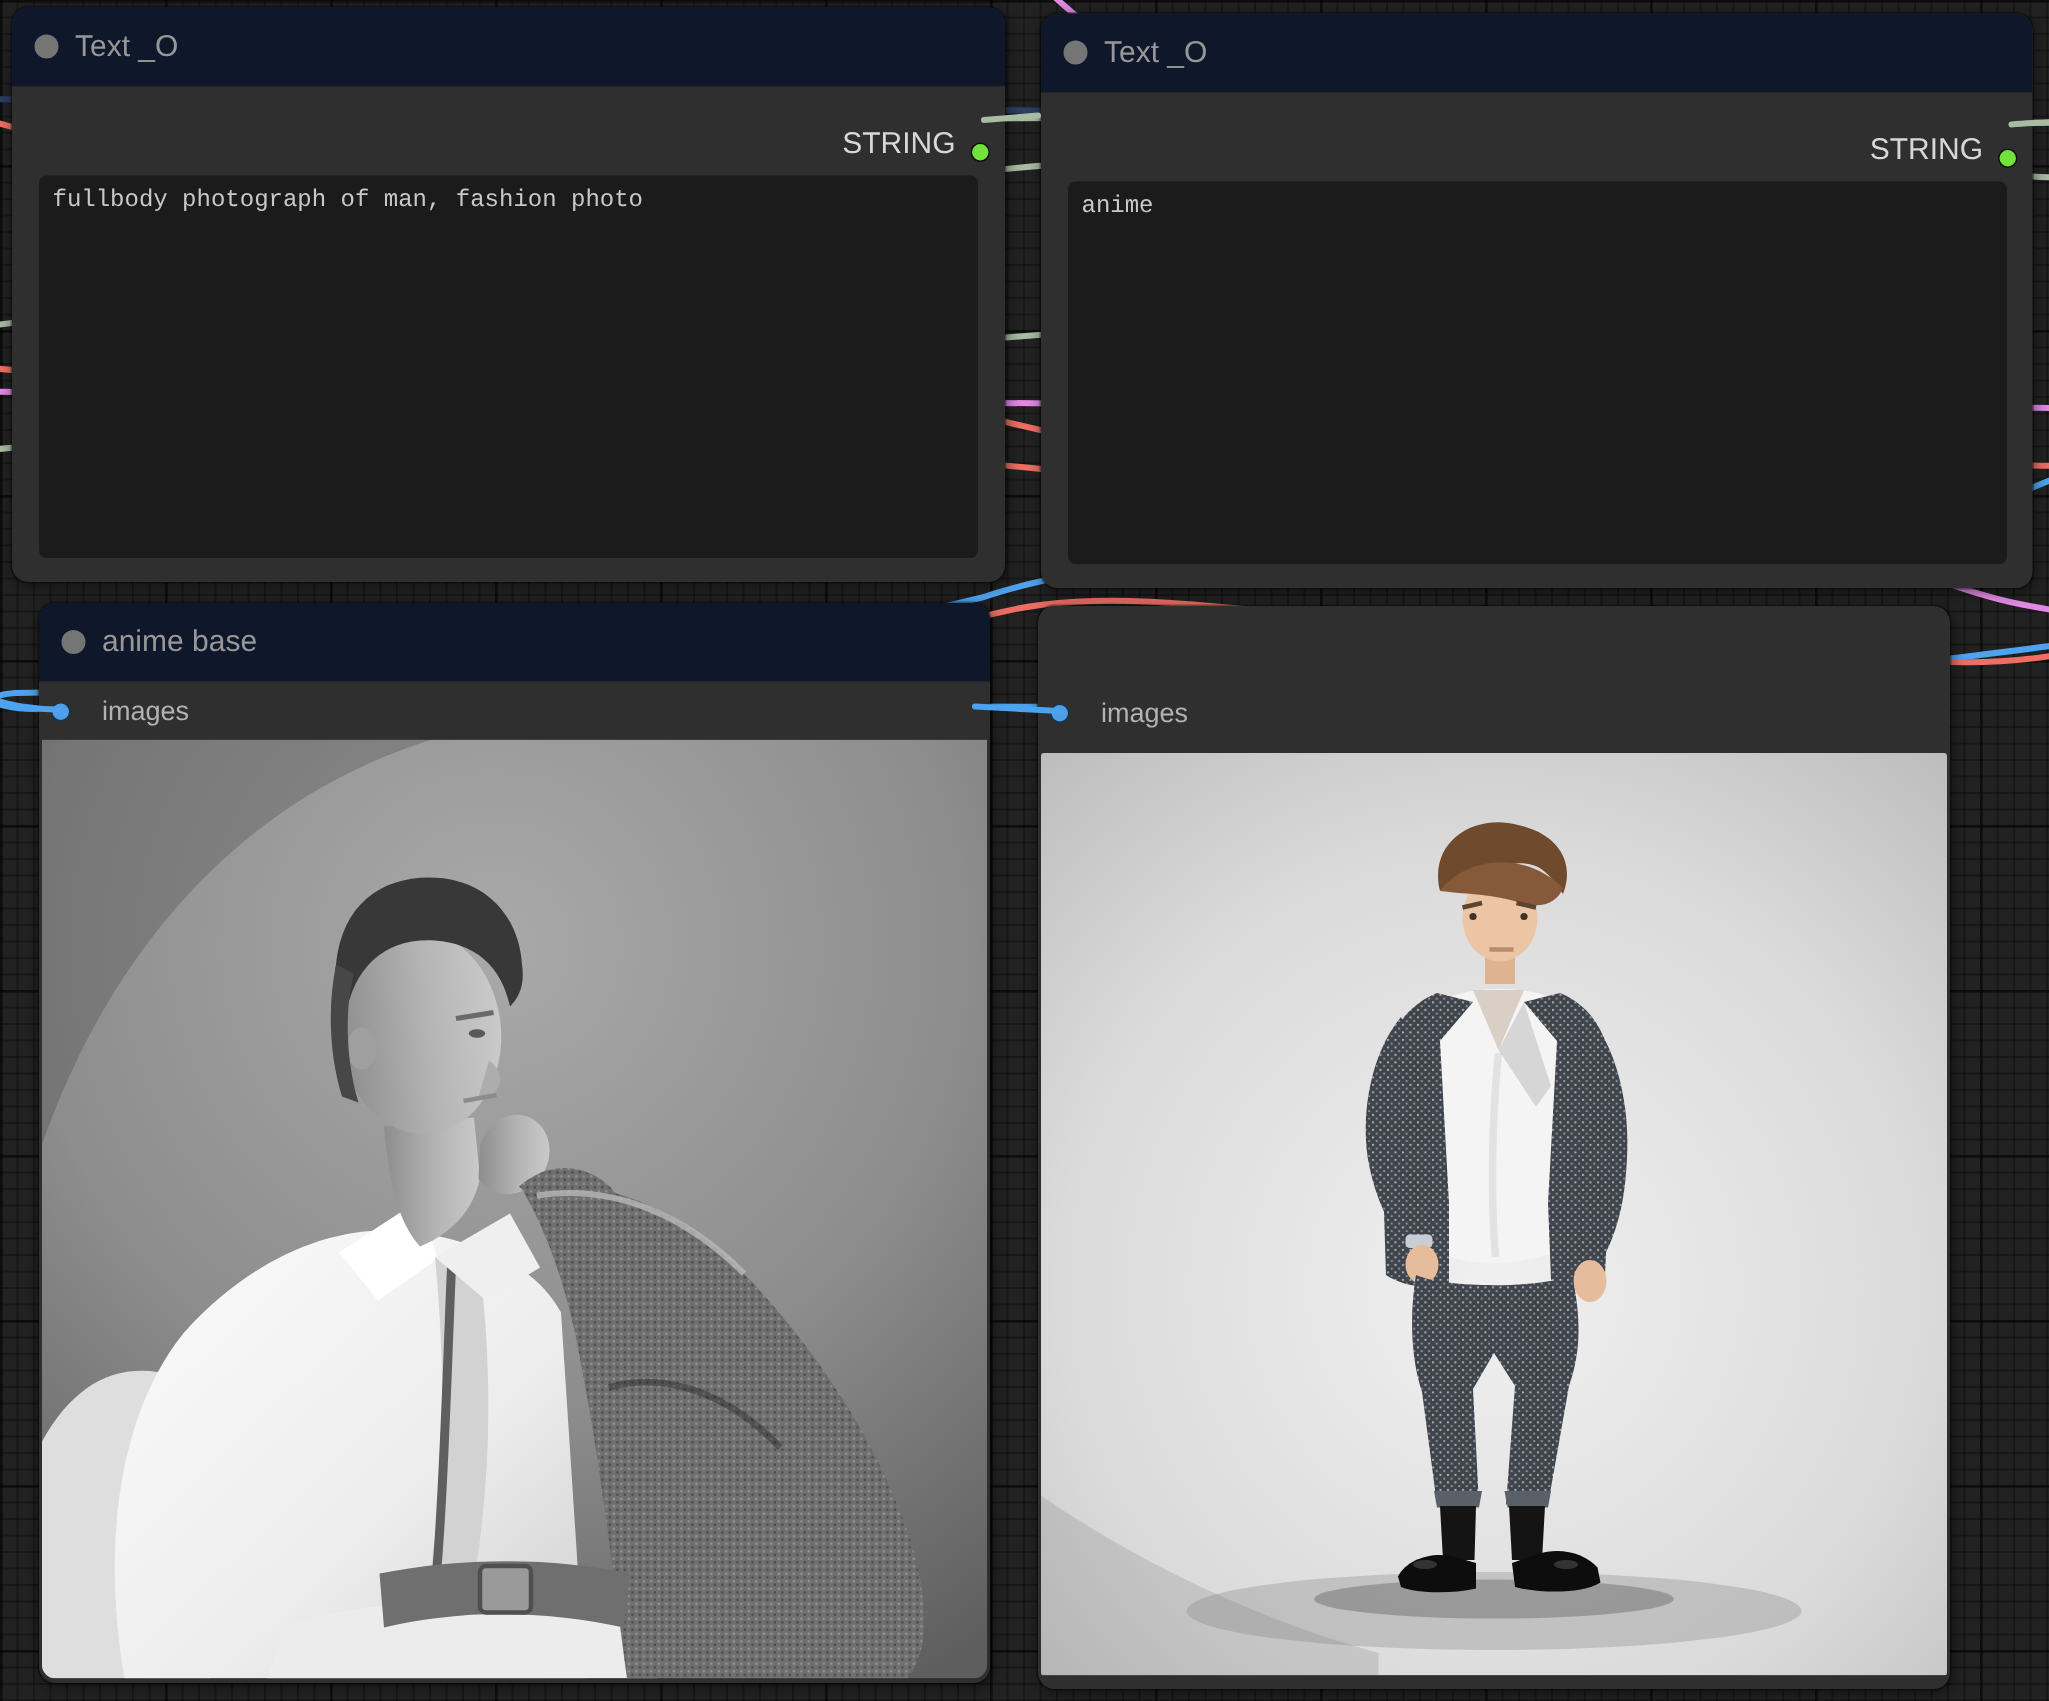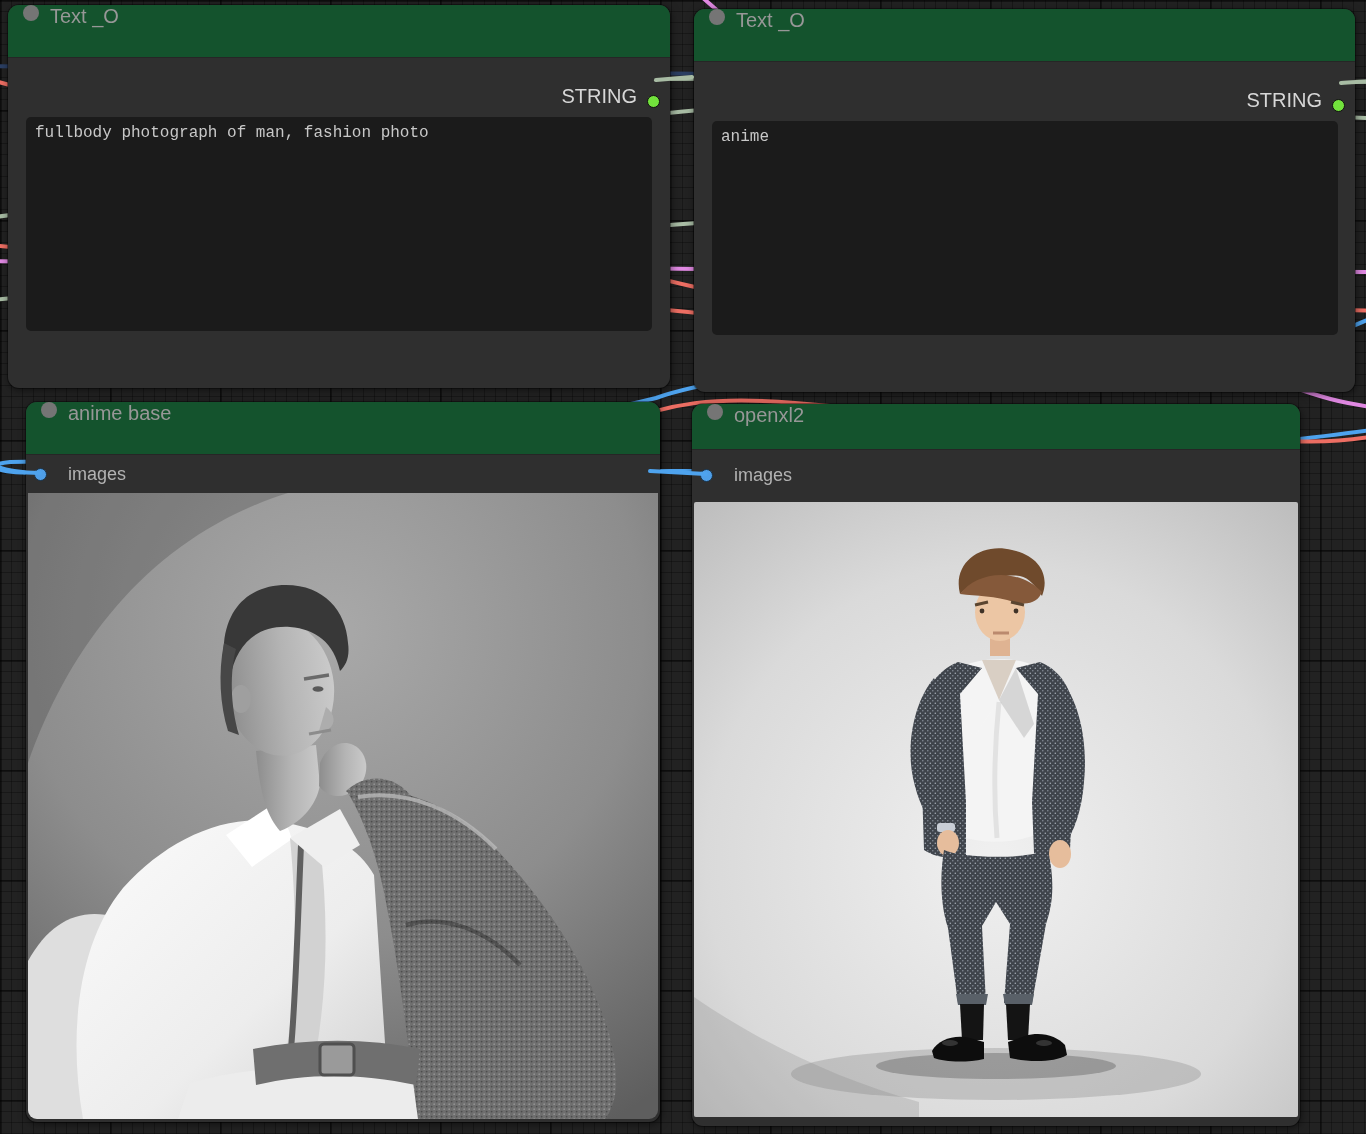--- a/index.html
+++ b/index.html
@@ -16,42 +16,42 @@
   }
   svg.wires{position:absolute;left:0;top:0;width:1366px;height:1134px;}
   svg.wires path{fill:none;stroke-width:4;stroke-linecap:round;}
   svg.wires.overlay{pointer-events:none;}
 
   .node{
     position:absolute;border-radius:11px;background:#2f2f2f;
     box-shadow:1px 2px 9px rgba(0,0,0,.55), 0 0 0 1px rgba(0,0,0,.35);
   }
   .node-header{
-    position:absolute;left:0;top:0;right:0;height:53px;background:#14532d;
-    border-radius:11px 11px 0 0;display:flex;align-items:flex-start;padding-left:15px;
+    position:absolute;left:0;top:0;right:0;height:53px;background:#0f172a;
+    border-radius:11px 11px 0 0;display:flex;align-items:center;padding-left:15px;
     border-bottom:1px solid #262626;box-sizing:border-box;
   }
   .node.small-header .node-header{height:46px;}
   .collapse-dot{width:16px;height:16px;border-radius:50%;background:#757575;flex:0 0 auto;}
   .node-title{margin-left:11px;font-size:20px;color:#979797;white-space:pre;}
   .out-row{
     position:absolute;left:0;right:10px;top:57px;height:46px;
     display:flex;align-items:flex-end;justify-content:flex-end;gap:10px;
   }
   .slot-label{font-size:20px;color:#d7d7d7;}
   .slot-dot{width:13px;height:13px;border-radius:50%;box-sizing:border-box;}
   .out-dot{background:#72e23c;border:1.5px solid #101010;}
   .in-dot{background:#4f9fe8;border:1px solid #19334a;}
   .in-row{
     position:absolute;left:8px;top:52px;height:40px;
     display:flex;align-items:center;gap:21px;
   }
   .in-row .slot-label{font-size:18px;color:#b2b2b2;}
   .text-widget{
-    position:absolute;left:18px;top:112px;width:626px;height:214px;box-sizing:border-box;
+    position:absolute;left:18px;top:112px;width:626px;height:255px;box-sizing:border-box;
     background:#1b1b1b;border:none;border-radius:5px;resize:none;outline:none;
     font-family:"Liberation Mono","DejaVu Sans Mono",monospace;
     font-size:16px;line-height:1.3;color:#c8c8c8;padding:6px 9px;overflow:hidden;
   }
   .preview{position:absolute;overflow:hidden;}
   .preview svg{display:block;width:100%;height:100%;}
   .preview.left{left:2px;right:2px;top:91px;bottom:3px;border-radius:0 0 9px 9px;}
   .preview.right{left:2px;right:2px;top:98px;bottom:9px;border-radius:2px;}
 </style>
 </head>
@@ -156,24 +156,20 @@
           <path d="M330 304 C382 296 430 318 468 356" stroke="rgba(185,185,185,0.8)" stroke-width="4" fill="none"></path>
           <path d="M378 432 C420 420 462 440 492 472" stroke="rgba(0,0,0,0.28)" stroke-width="4.5" fill="none"></path>
           <path d="M225 556 C280 545 340 545 392 556 L388 592 C330 580 280 580 228 592 Z" fill="#6f6f6f"></path>
           <rect x="292" y="551" width="34" height="31" rx="4" fill="#9a9a9a" stroke="#4f4f4f" stroke-width="3"></rect>
         </g>
       </svg>
     </div>
   </div>
 
   <div class="node small-header" style="left:692px;top:404px;width:608px;height:722px">
-    <div class="node-header">
-      <span class="collapse-dot"></span>
-      <span class="node-title">openxl2</span>
-    </div>
     <div class="in-row" style="top:50px;height:42px;">
       <span class="slot-dot in-dot"></span>
       <span class="slot-label">images</span>
     </div>
     <div class="preview right" role="img" aria-label="studio photograph of a standing man in a speckled gray suit with white v-neck t-shirt, hand in pocket, black shoes">
       <svg viewBox="0 0 604 615" preserveAspectRatio="none">
         <defs>
           <radialGradient id="bgR" cx="50%" cy="58%" r="80%">
             <stop offset="0" stop-color="#f0f0f0"></stop>
             <stop offset="0.6" stop-color="#dadada"></stop>

